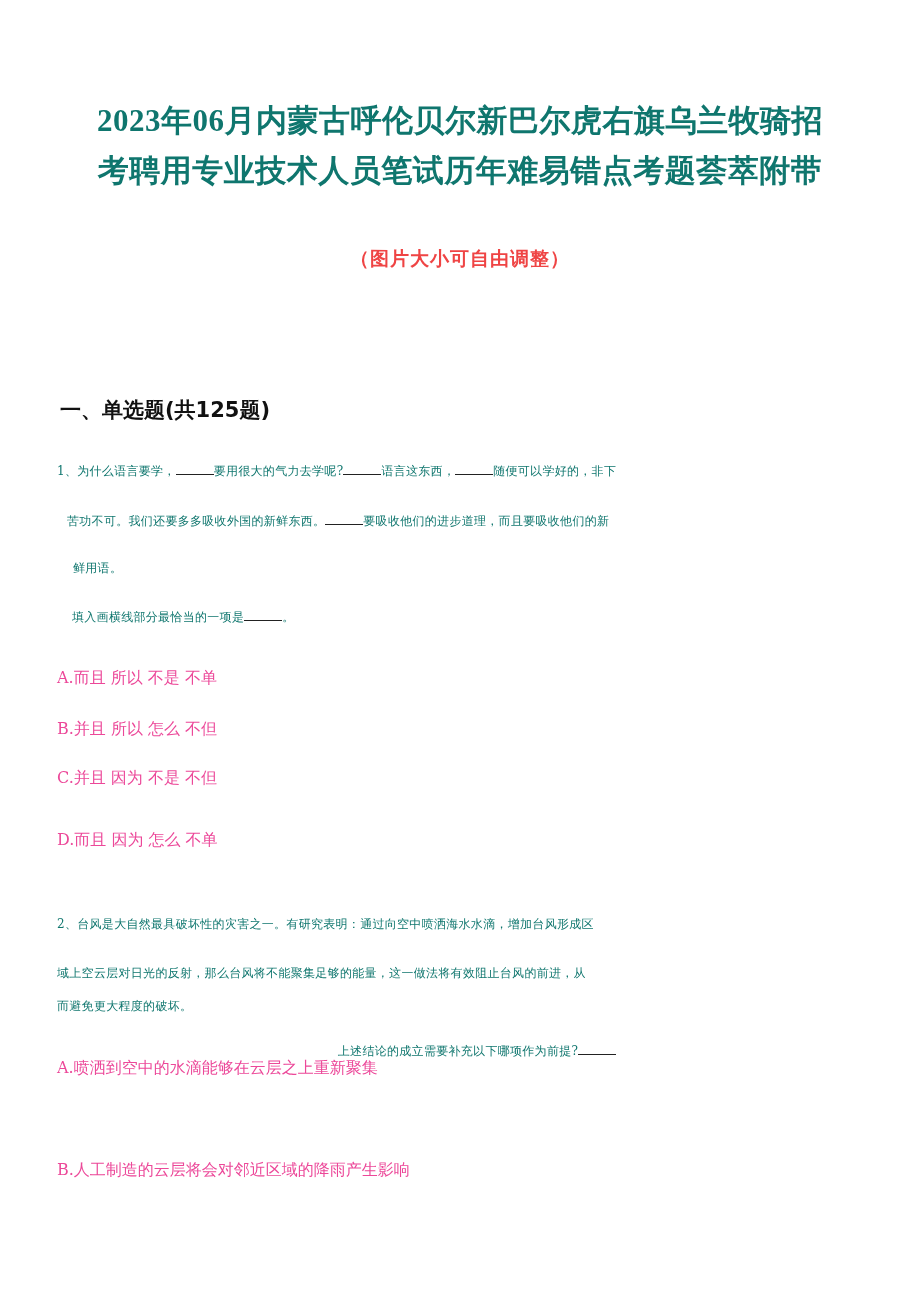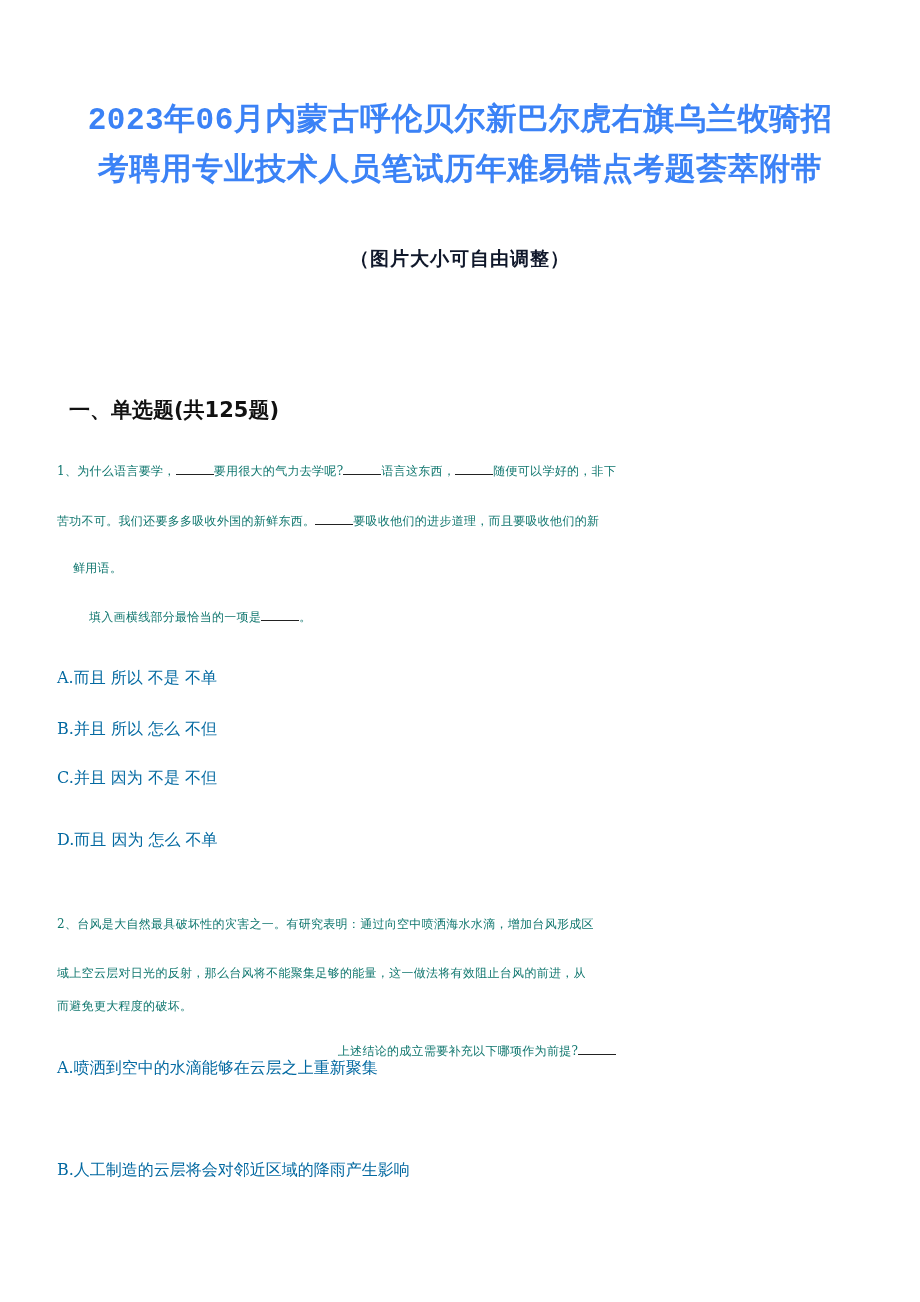--- a/index.html
+++ b/index.html
@@ -3,64 +3,64 @@
   <meta charset="utf-8">
   <style>
     html, body { margin: 0; padding: 0; background: #ffffff; }
     body {
       width: 920px; height: 1302px; position: relative; overflow: hidden;
       font-family: "DejaVu Serif", "Liberation Serif", serif;
       color: #1a1a1a;
     }
     .title {
       position: absolute; left: 40px; width: 840px; top: 96px;
-      text-align: center; color: #3b82f6;
-      font-family: Liberation Mono, monospace;
+      text-align: center; color: #0f766e;
+      font-family: Liberation Serif, serif;
       font-weight: bold; font-size: 31px; line-height: 50px; letter-spacing: 0.5px;
     }
     .title .line { display: block; white-space: nowrap; }
     .subtitle {
       position: absolute; left: 0; width: 920px; top: 246px;
-      text-align: center; color: #0f172a;
+      text-align: center; color: #ef4444;
       font-family: "DejaVu Sans", "Liberation Sans", sans-serif;
       font-weight: bold; font-size: 19px; letter-spacing: 1px;
     }
     .section-heading {
-      position: absolute; left: 69px; top: 396px;
+      position: absolute; left: 60px; top: 396px;
       font-family: "DejaVu Sans", "Liberation Sans", sans-serif;
       font-weight: bold; font-size: 21px; color: #111; text-align: center;
     }
     .para {
       position: absolute; left: 57px; width: 810px;
       font-size: 12px; color: #0f766e; white-space: nowrap;
       letter-spacing: 0.3px;
     }
     .blank { display: inline-block; border-bottom: 1.5px solid #222; width: 38px; height: 14px; vertical-align: baseline; }
-    .opt { position: absolute; left: 57px; font-size: 16px; color: #0369a1; white-space: nowrap; }
+    .opt { position: absolute; left: 57px; font-size: 16px; color: #ec4899; white-space: nowrap; }
   </style>
 </head>
 <body>
 
 <div class="title">
   <span class="line">2023年06月内蒙古呼伦贝尔新巴尔虎右旗乌兰牧骑招</span>
   <span class="line">考聘用专业技术人员笔试历年难易错点考题荟萃附带</span>
 </div>
 
 <div class="subtitle">（图片大小可自由调整）</div>
 
 <div class="section-heading">一、单选题(共125题)</div>
 
 <div class="para" style="top:460px;">
   <span>1、</span><span>为什么语言要学，</span><span class="blank"></span><span>要用很大的气力去学呢?</span><span class="blank"></span><span>语言这东西，</span><span class="blank"></span><span>随便可以学好的，非下</span>
 </div>
-<div class="para" style="top:510px;">
+<div class="para" style="top:510px;margin-left:10px;">
   <span>苦功不可。我们还要多多吸收外国的新鲜东西。</span><span class="blank"></span><span>要吸收他们的进步道理，而且要吸收他们的新</span>
 </div>
 <div class="para" style="top:560px;margin-left:16px;">鲜用语。</div>
-<div class="para" style="top:606px; left:72px;margin-left:17px;">
+<div class="para" style="top:606px; left:72px;">
   <span>填入画横线部分最恰当的一项是</span><span class="blank"></span><span>。</span>
 </div>
 <div class="opt" style="top:668px;">A.而且  所以  不是  不单</div>
 <div class="opt" style="top:719px;">B.并且  所以  怎么  不但</div>
 <div class="opt" style="top:768px;text-align:right;">C.并且  因为  不是  不但</div>
 <div class="opt" style="top:830px;">D.而且  因为  怎么  不单</div>
 
 <div class="para" style="top:916px;">
   <span>2、</span><span>台风是大自然最具破坏性的灾害之一。有研究表明：通过向空中喷洒海水水滴，增加台风形成区</span>
 </div>

